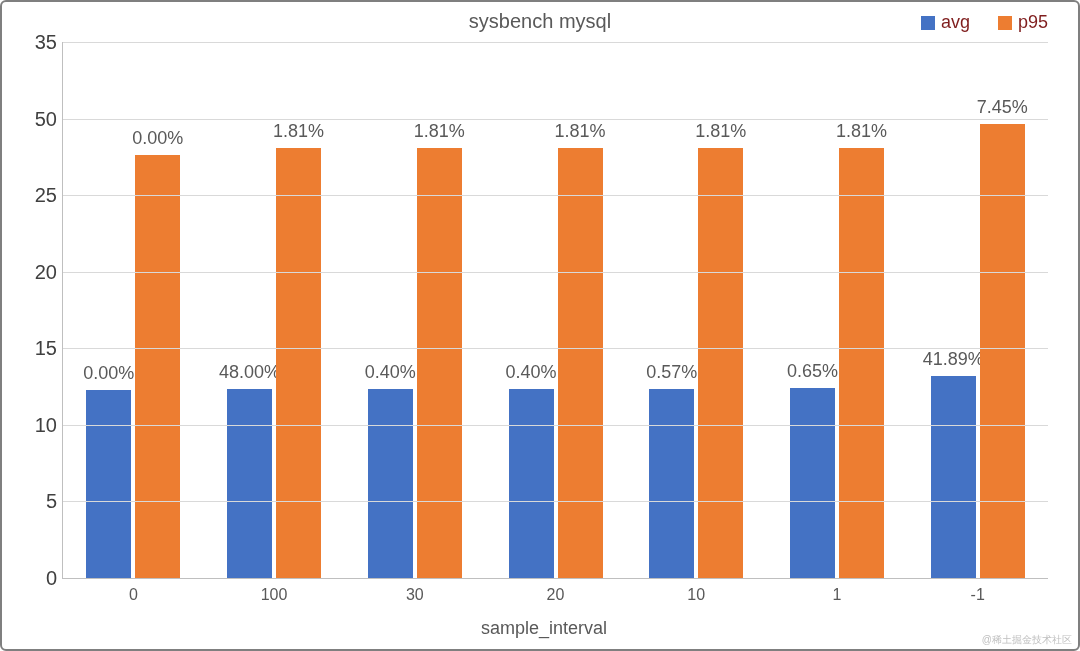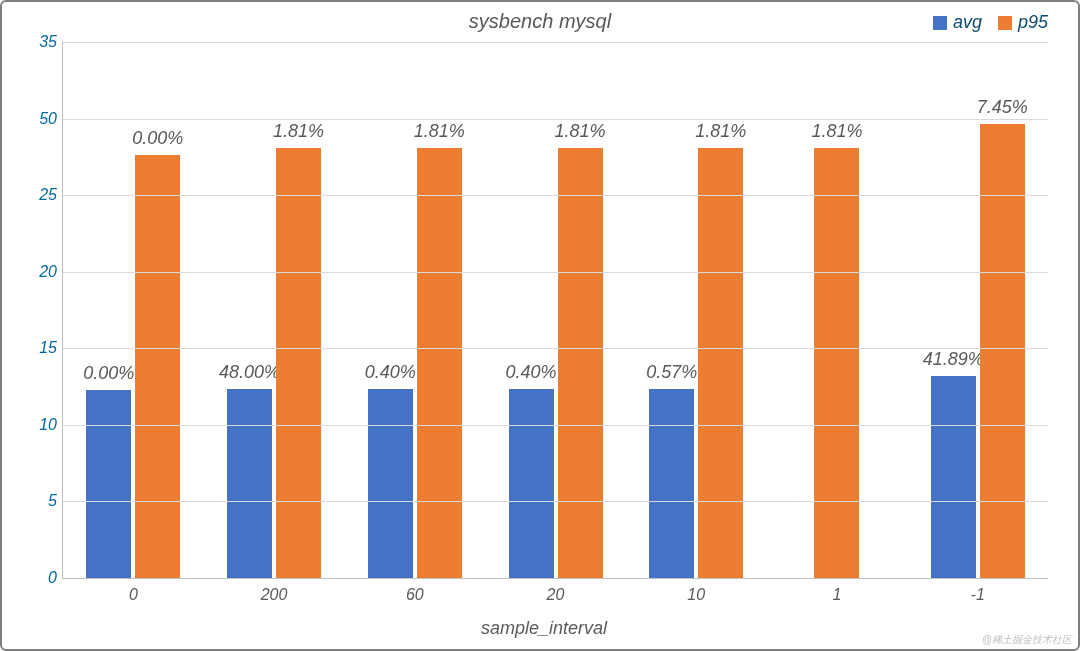--- a/index.html
+++ b/index.html
@@ -9,40 +9,39 @@
   background: #fff;
 }
 .chart-frame {
   position: relative;
   width: 1080px;
   height: 651px;
   box-sizing: border-box;
   border: 2px solid #7f7f7f;
   border-radius: 6px;
   background: #fff;
-  font-style: italic;
 }
 .title {
   position: absolute;
   top: 8px;
   left: 0;
   width: 100%;
   text-align: center;
   font-size: 20px;
   color: #595959;
 }
 .legend {
   position: absolute;
   top: 10px;
   right: 30px;
   display: flex;
   align-items: center;
-  gap: 16px;
+  gap: 28px;
   font-size: 18px;
-  color: #0c4a6e;
+  color: #7f1d1d;
 }
 .legend-item {
   display: flex;
   align-items: center;
   gap: 6px;
 }
 .legend-swatch {
   width: 14px;
   height: 14px;
 }
@@ -60,22 +59,22 @@
   left: 0;
   right: 0;
   height: 0;
   border-top: 1px solid #d9d9d9;
 }
 .ytick {
   position: absolute;
   left: -36px;
   width: 30px;
   text-align: right;
-  font-size: 16px;
-  color: #0369a1;
+  font-size: 20px;
+  color: #404040;
   transform: translateY(-50%);
 }
 .columns {
   position: absolute;
   left: 0;
   right: 0;
   bottom: 0;
   top: 0;
   display: flex;
 }
@@ -167,32 +166,32 @@
         </div>
         <div class="group">
           <div class="bar" style="height: 35.2%;">
             <div class="fill" style="height: 100%; background: rgb(68, 114, 196);"></div>
             <div class="bar-label">48.00%</div>
           </div>
           <div class="bar" style="height: 80.2857%;">
             <div class="fill" style="height: 100%; background: rgb(237, 125, 49);"></div>
             <div class="bar-label">1.81%</div>
           </div>
-          <div class="xtick">200</div>
+          <div class="xtick">100</div>
         </div>
         <div class="group">
           <div class="bar" style="height: 35.2857%;">
             <div class="fill" style="height: 100%; background: rgb(68, 114, 196);"></div>
             <div class="bar-label">0.40%</div>
           </div>
           <div class="bar" style="height: 80.2857%;">
             <div class="fill" style="height: 100%; background: rgb(237, 125, 49);"></div>
             <div class="bar-label">1.81%</div>
           </div>
-          <div class="xtick">60</div>
+          <div class="xtick">30</div>
         </div>
         <div class="group">
           <div class="bar" style="height: 35.2857%;">
             <div class="fill" style="height: 100%; background: rgb(68, 114, 196);"></div>
             <div class="bar-label">0.40%</div>
           </div>
           <div class="bar" style="height: 80.2857%;">
             <div class="fill" style="height: 100%; background: rgb(237, 125, 49);"></div>
             <div class="bar-label">1.81%</div>
           </div>
@@ -203,20 +202,24 @@
             <div class="fill" style="height: 100%; background: rgb(68, 114, 196);"></div>
             <div class="bar-label">0.57%</div>
           </div>
           <div class="bar" style="height: 80.2857%;">
             <div class="fill" style="height: 100%; background: rgb(237, 125, 49);"></div>
             <div class="bar-label">1.81%</div>
           </div>
           <div class="xtick">10</div>
         </div>
         <div class="group">
+          <div class="bar" style="height: 35.3714%;">
+            <div class="fill" style="height: 100%; background: rgb(68, 114, 196);"></div>
+            <div class="bar-label">0.65%</div>
+          </div>
           <div class="bar" style="height: 80.2857%;">
             <div class="fill" style="height: 100%; background: rgb(237, 125, 49);"></div>
             <div class="bar-label">1.81%</div>
           </div>
           <div class="xtick">1</div>
         </div>
         <div class="group">
           <div class="bar" style="height: 37.6571%;">
             <div class="fill" style="height: 100%; background: rgb(68, 114, 196);"></div>
             <div class="bar-label">41.89%</div>

